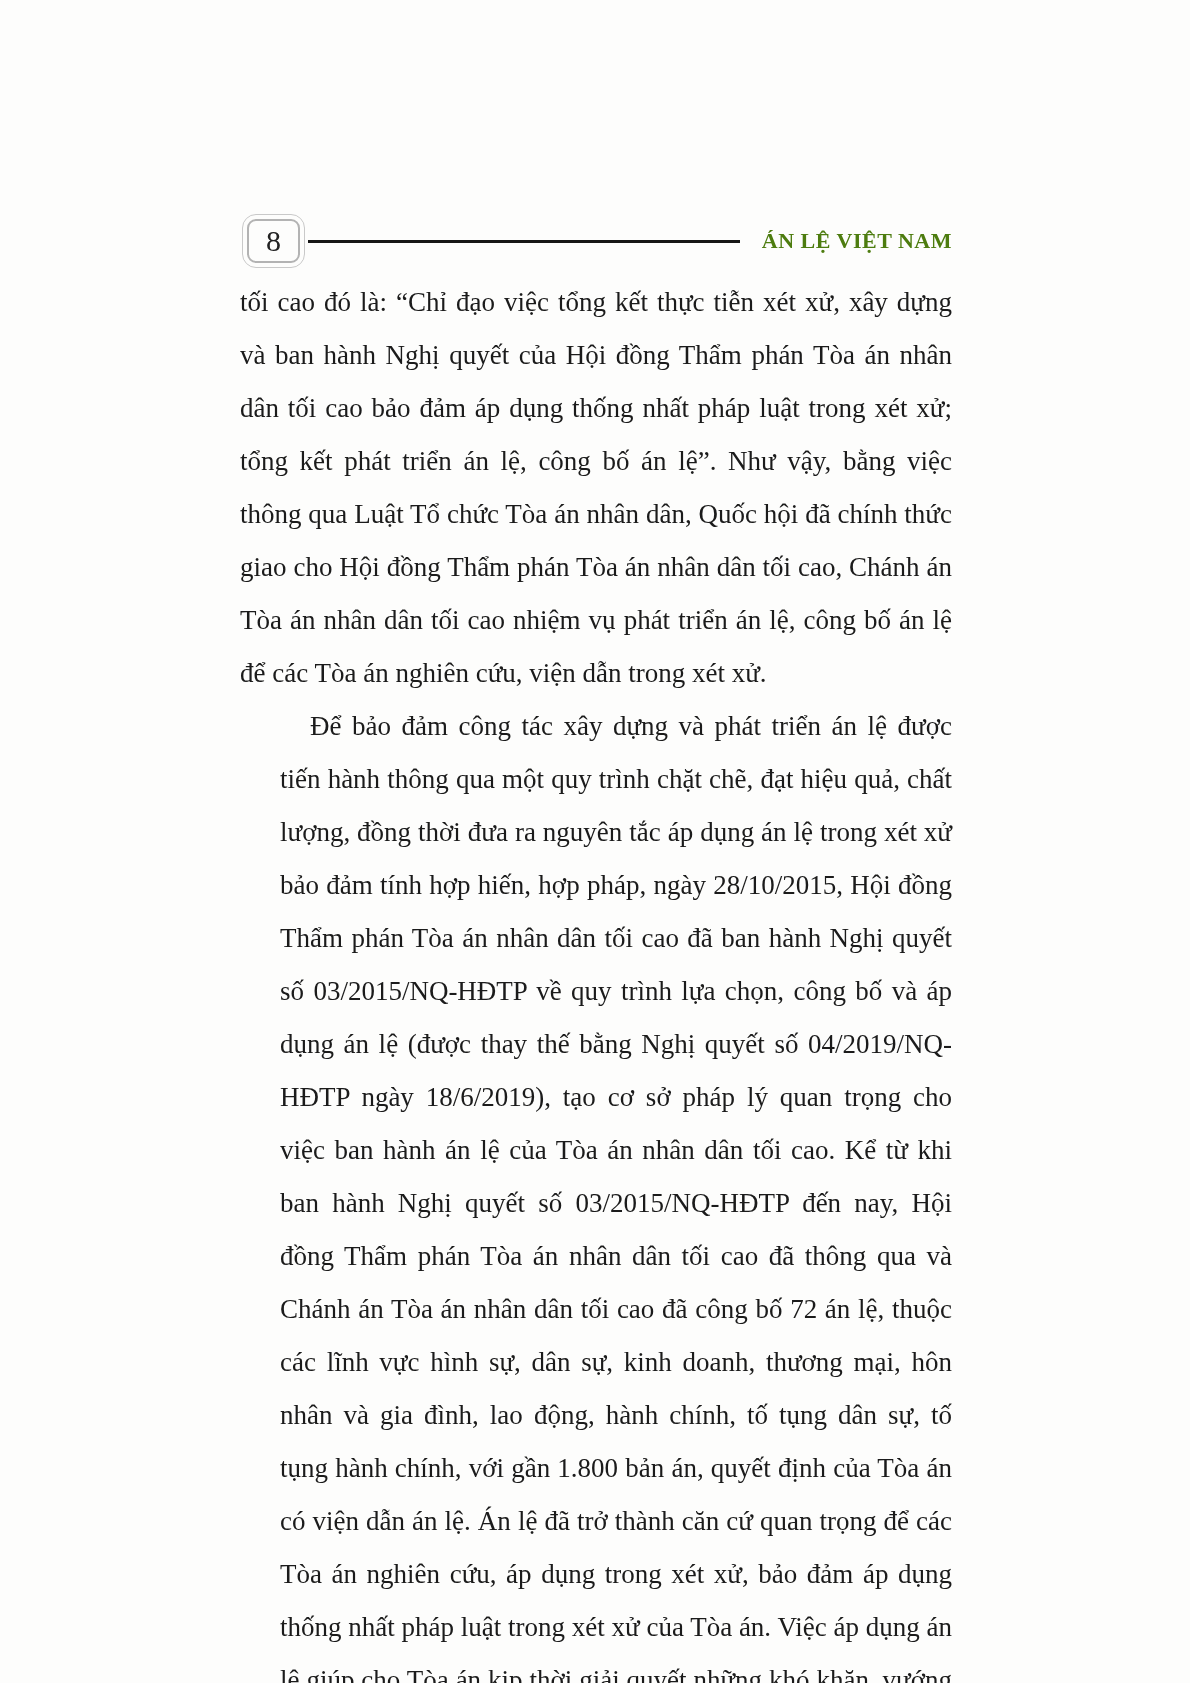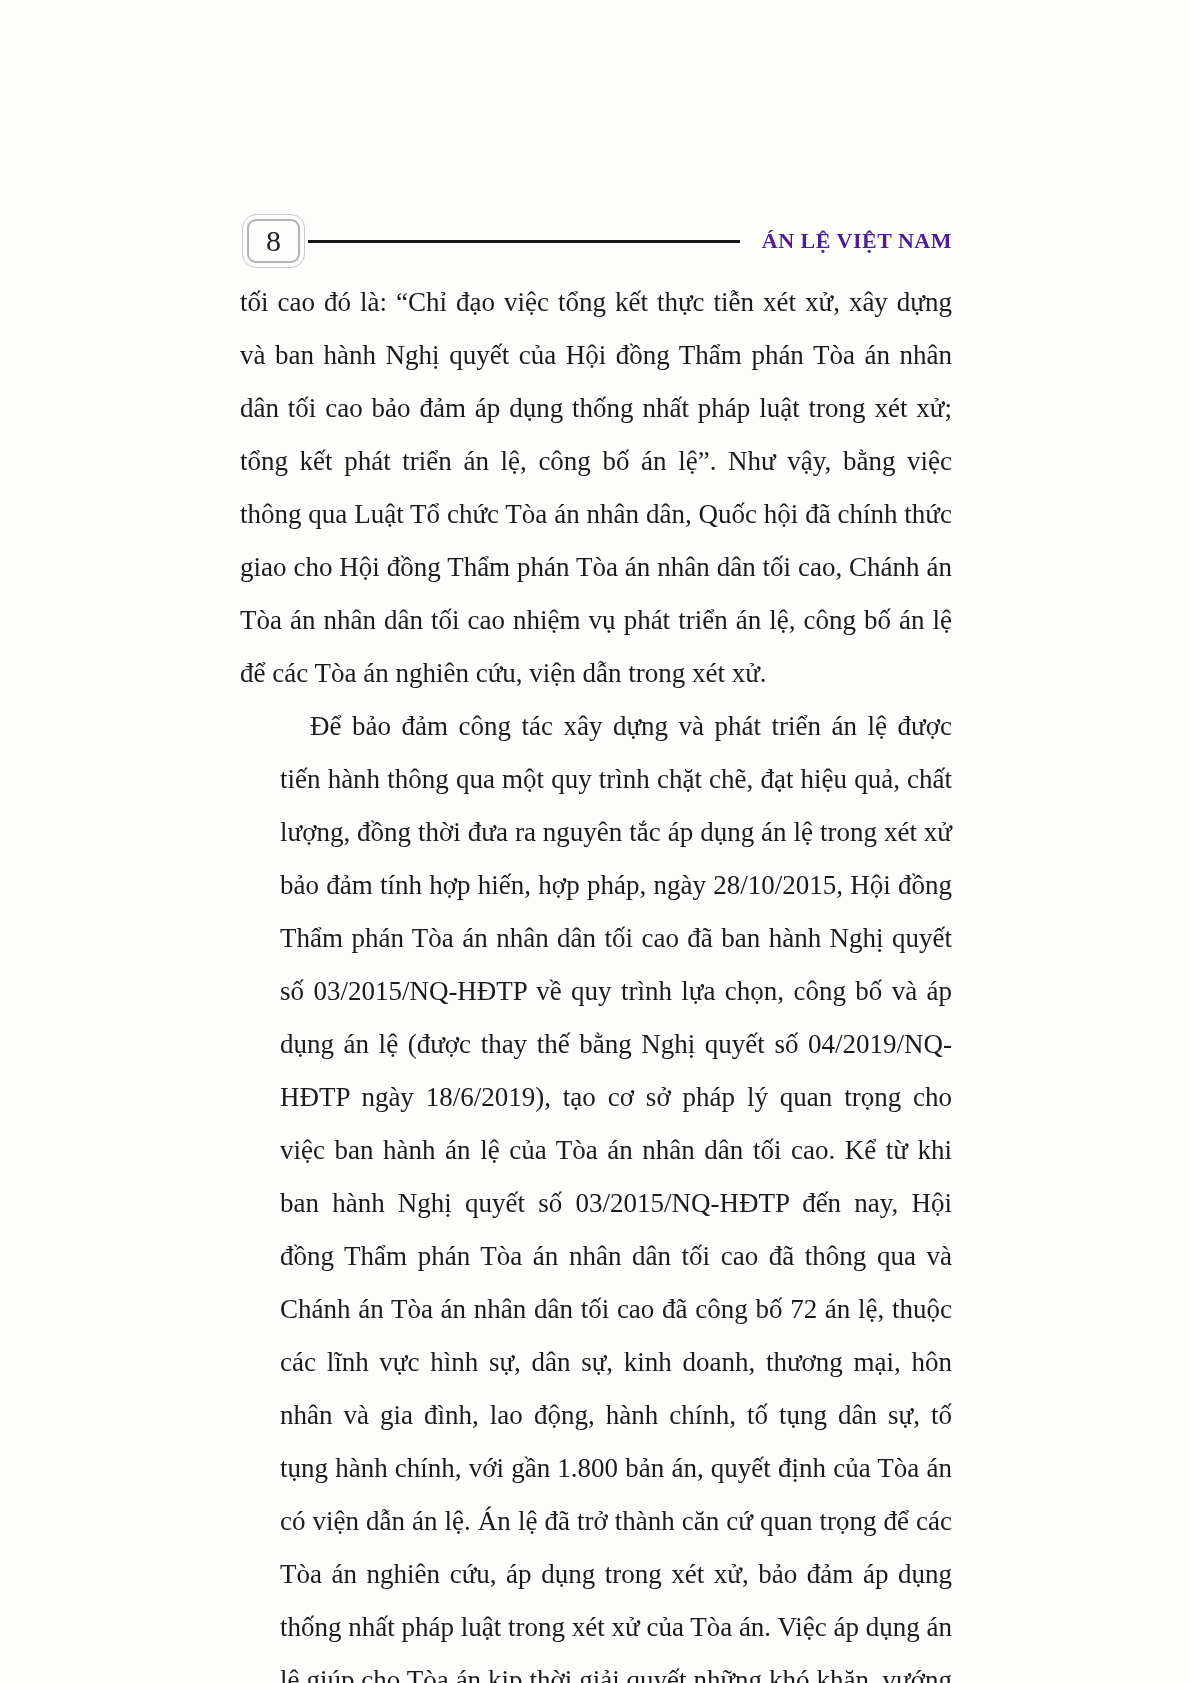--- a/index.html
+++ b/index.html
@@ -53,21 +53,21 @@
     background: #161616;
     margin-left: 3px;
     margin-right: 22px;
   }
   .header-title {
     flex: 0 0 auto;
     font-weight: bold;
     font-size: 22px;
     letter-spacing: 0.5px;
     white-space: nowrap;
-    color: #4c1d95;
+    color: #4d7c0f;
   }
   .body-text {
     position: absolute;
     top: 276px;
     left: 240px;
     width: 712px;
     font-size: 27px;
     line-height: 53px;
     text-align: justify;
   }

